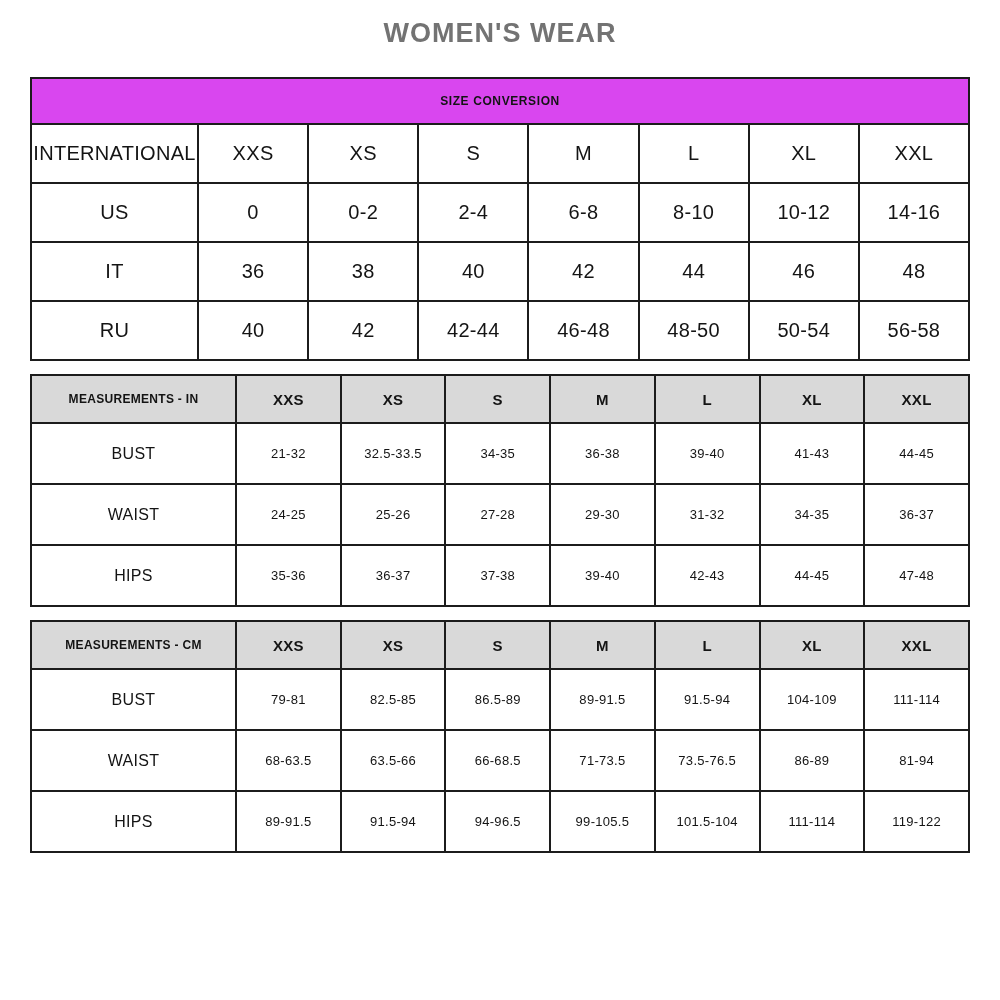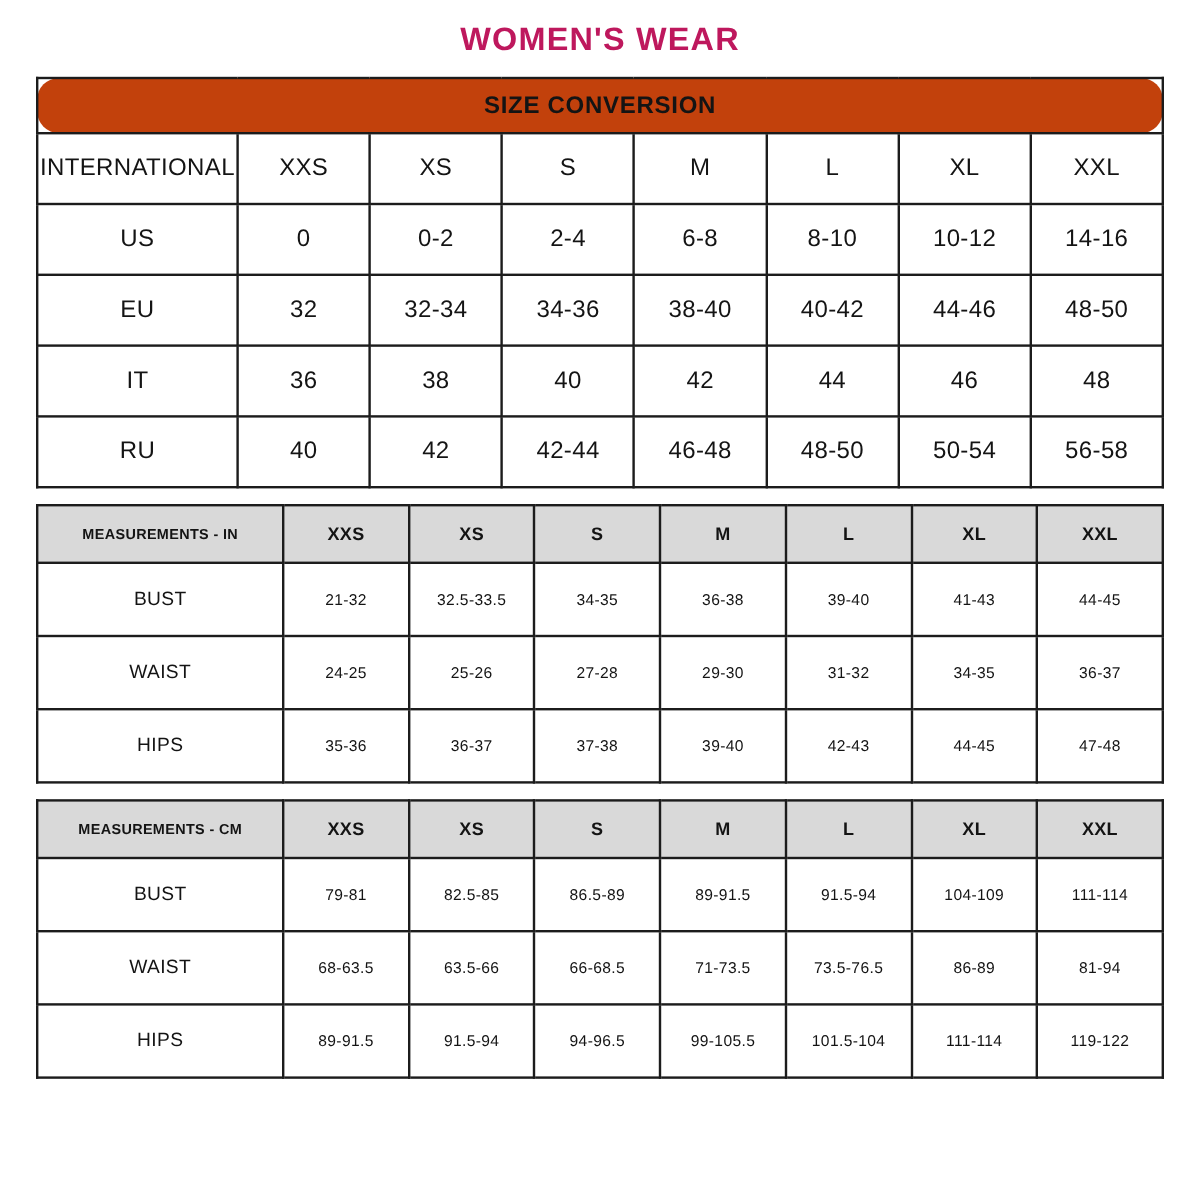--- a/index.html
+++ b/index.html
@@ -1,24 +1,24 @@
 <!DOCTYPE html>
 <html><head>
 <meta charset="utf-8">
 <style>
   html,body { margin:0; padding:0; background:#ffffff; }
   body { font-family:"Liberation Sans", sans-serif; color:#141414; }
   .page { width:1000px; height:1000px; box-sizing:border-box; padding:10px 30px 14px; background:#fff; }
-  h1 { text-align:center; font-size:27px; font-weight:bold; letter-spacing:1px; margin:8px 0 15px; color:#be185d; }
+  h1 { text-align:center; font-size:27px; font-weight:bold; letter-spacing:1px; margin:8px 0 28px; color:#737373; }
   table { width:100%; border-collapse:collapse; table-layout:fixed; margin-bottom:13px; }
   td { border:2px solid #1c1c1c; text-align:center; vertical-align:middle; letter-spacing:0.3px; }
 
   
   .t1 td { height:55px; font-size:20px; }
-  .t1 .tt { height:42px; background:#c2410c; font-weight:bold; font-size:20px; letter-spacing:0.6px;border-radius:18px; }
+  .t1 .tt { height:42px; background:#d946ef; font-weight:bold; font-size:12px; letter-spacing:0.6px; }
   .t1 colgroup col:first-child { width:167px; }
 
   
   .t2 td { height:57px; font-size:13px; }
   .t2 .hdr td { height:44px; background:#d9d9d9; font-weight:bold; font-size:15px; }
   .t2 .hdr td:first-child { font-size:12px; }
   .t2 .rl { font-size:16px; }
   .t2 colgroup col:first-child { width:205px; }
 </style>
 </head>
@@ -54,30 +54,20 @@
     </tr>
     <tr>
       <td>US</td>
       <td>0</td>
       <td>0-2</td>
       <td>2-4</td>
       <td>6-8</td>
       <td>8-10</td>
       <td>10-12</td>
       <td>14-16</td>
-    </tr>
-    <tr>
-      <td>EU</td>
-      <td>32</td>
-      <td>32-34</td>
-      <td>34-36</td>
-      <td>38-40</td>
-      <td>40-42</td>
-      <td>44-46</td>
-      <td>48-50</td>
     </tr>
     <tr>
       <td>IT</td>
       <td>36</td>
       <td>38</td>
       <td>40</td>
       <td>42</td>
       <td>44</td>
       <td>46</td>
       <td>48</td>

